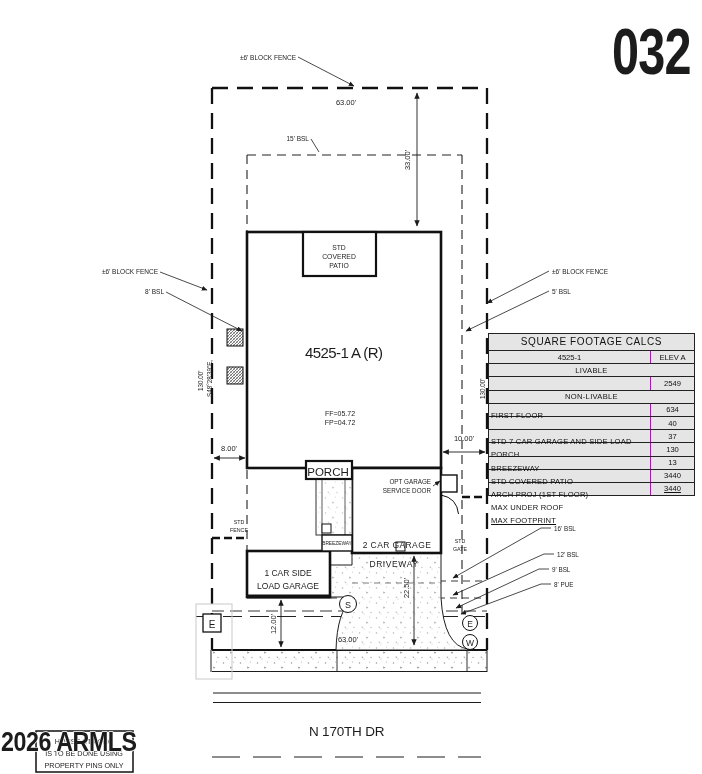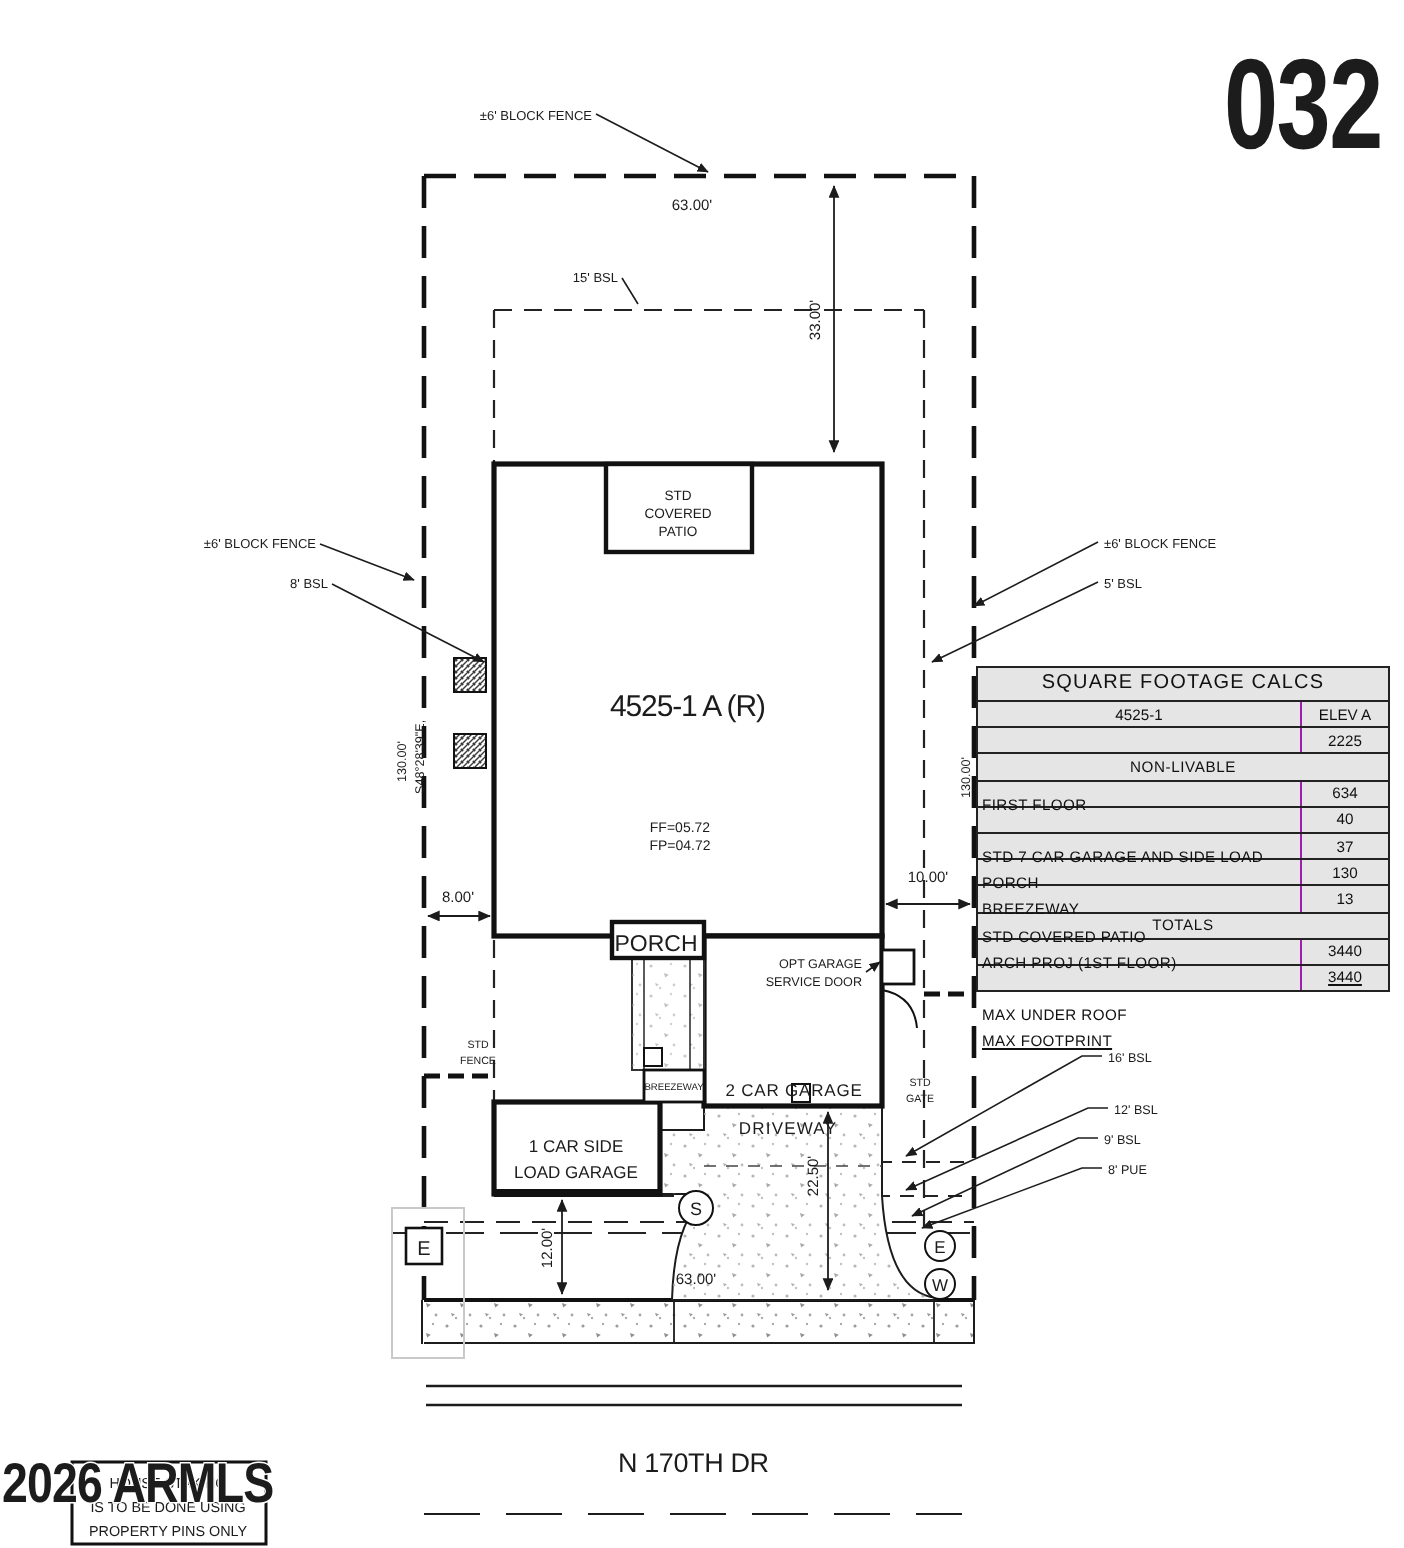--- a/index.html
+++ b/index.html
@@ -189,23 +189,24 @@
   </g>
   <text transform="translate(1,751) scale(0.83,1)" font-size="28" font-weight="bold" fill="#161616" stroke="#ffffff" stroke-width="1.4" paint-order="stroke" letter-spacing="-0.5">2026 ARMLS</text>
 </svg>
 
 <div class="sft">
   <div class="t">SQUARE FOOTAGE CALCS</div>
   <div class="r">
     <div class="sub">4525-1</div>
     <div class="val">ELEV A</div>
   </div>
+  <div class="sec">LIVABLE</div>
   <div class="r">
     <div class="lab">FIRST FLOOR</div>
-    <div class="val">2225</div>
+    <div class="val">2549</div>
   </div>
   <div class="sec">NON-LIVABLE</div>
   <div class="r">
     <div class="lab">STD 7 CAR GARAGE AND SIDE LOAD</div>
     <div class="val">634</div>
   </div>
   <div class="r">
     <div class="lab">PORCH</div>
     <div class="val">40</div>
   </div>
@@ -214,21 +215,20 @@
     <div class="val">37</div>
   </div>
   <div class="r">
     <div class="lab">STD COVERED PATIO</div>
     <div class="val">130</div>
   </div>
   <div class="r">
     <div class="lab">ARCH PROJ (1ST FLOOR)</div>
     <div class="val">13</div>
   </div>
-  <div class="sec">TOTALS</div>
   <div class="r">
     <div class="lab">MAX UNDER ROOF</div>
     <div class="val">3440</div>
   </div>
   <div class="r">
     <div class="lab">MAX FOOTPRINT</div>
     <div class="val">3440</div>
   </div>
 </div>
 

